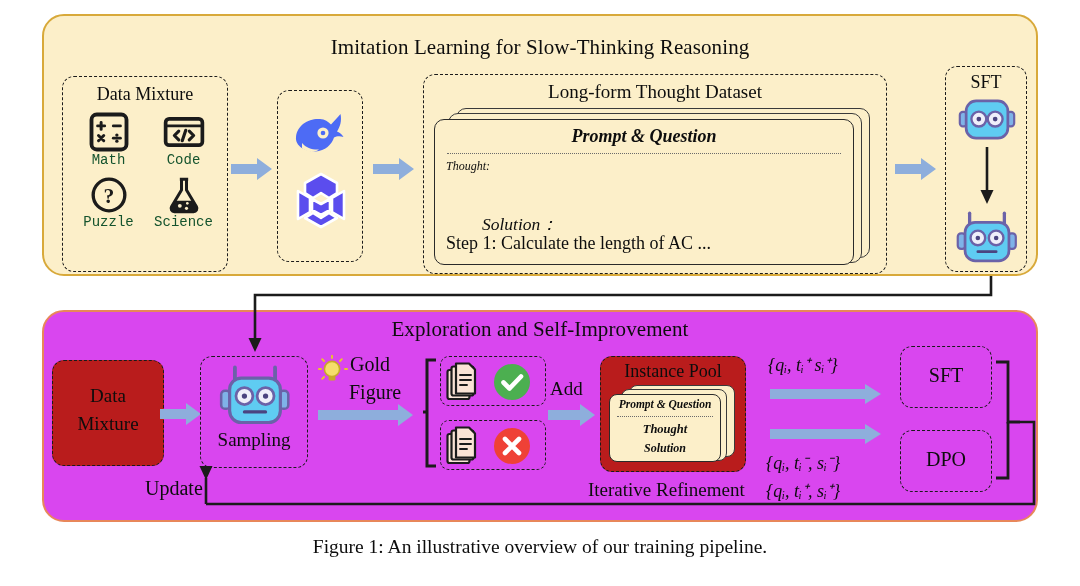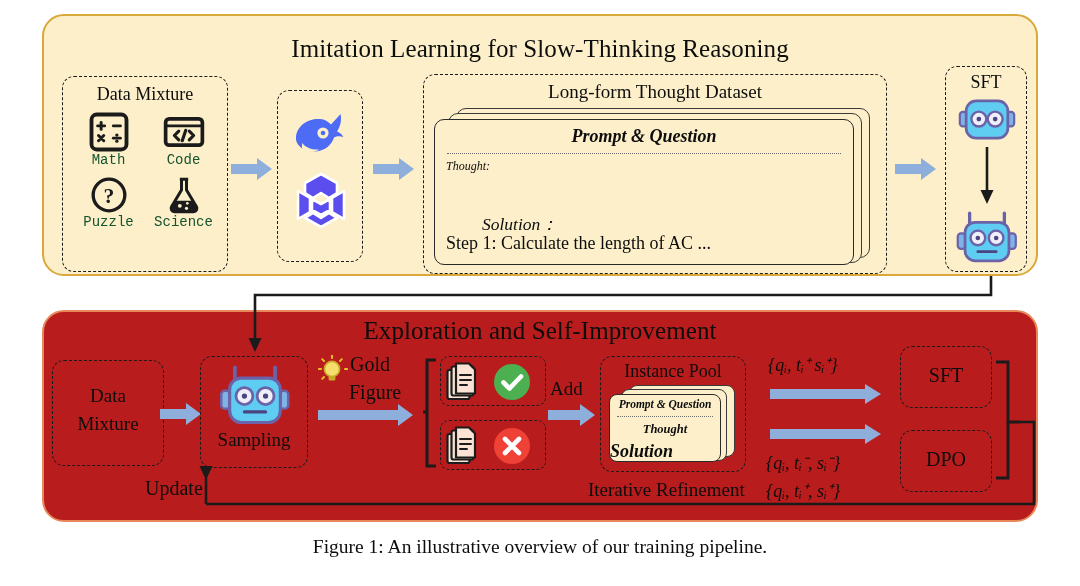--- a/index.html
+++ b/index.html
@@ -3,23 +3,23 @@
 <meta charset="utf-8">
 <style>
   html,body{margin:0;padding:0;background:#ffffff;}
   body{width:1080px;height:586px;font-family:"Liberation Serif",serif;color:#111;overflow:hidden;}
   #stage{position:relative;width:1080px;height:586px;}
 
   
   .panel{position:absolute;box-sizing:border-box;}
   #panel-top{left:42px;top:14px;width:996px;height:262px;background:#FCEFC9;
              border:2.5px solid #D8A93A;border-radius:22px;}
-  #panel-bottom{left:42px;top:310px;width:996px;height:212px;background:#b91c1c;
+  #panel-bottom{left:42px;top:310px;width:996px;height:212px;background:#d946ef;
                 border:2.5px solid #E8875A;border-radius:22px;}
-  .panel-title{position:absolute;left:0;right:0;text-align:center;font-size:25px;
+  .panel-title{position:absolute;left:0;right:0;text-align:center;font-size:21px;
                letter-spacing:.1px;color:#0d0d0d;white-space:nowrap;}
   #title-top{top:19px;}
   #title-bottom{top:5px;}
 
   
   .dbox{position:absolute;box-sizing:border-box;border:1.9px dashed #1b1b1b;border-radius:12px;}
   .dbox.cream{background:#b91c1c;}
   .boxlabel{position:absolute;left:0;right:0;text-align:center;white-space:nowrap;color:#0d0d0d;}
 
   
@@ -269,21 +269,21 @@
 
   <div class="dbox cream" style="left:600px;top:356px;width:146px;height:116px;">
     <div class="boxlabel" style="top:4px;font-size:18px;">Instance Pool</div>
     <div class="deck" style="left:8px;top:28px;width:130px;height:82px;">
       <div class="shadowcard" style="left:20px;top:0;width:106px;height:72px;border-radius:8px;"></div>
       <div class="shadowcard" style="left:12px;top:4px;width:106px;height:72px;border-radius:8px;"></div>
       <div class="frontcard" style="left:0;top:9px;width:112px;height:68px;border-radius:8px;">
         <div class="t it" style="left:0;right:0;top:3px;text-align:center;font-size:11.5px;font-weight:600;">Prompt &amp; Question</div>
         <div class="divider" style="left:7px;right:7px;top:21px;"></div>
         <div class="t it" style="left:0;right:0;top:27px;text-align:center;font-size:12.5px;font-weight:600;">Thought</div>
-        <div class="t it" style="left:0;right:0;top:46px;font-size:18px;font-weight:600;">Solution</div>
+        <div class="t it" style="left:0;right:0;top:46px;text-align:center;font-size:12px;font-weight:600;">Solution</div>
       </div>
     </div>
   </div>
 
   <div class="t" style="left:588px;top:479px;font-size:19px;">Iterative Refinement</div>
 
   <div class="t" style="left:145px;top:477px;font-size:20px;">Update</div>
 
   <div class="t" style="left:768px;top:352px;font-size:18px;font-style:italic;">{qᵢ, tᵢ⁺ sᵢ⁺}</div>
   <div class="t" style="left:766px;top:450px;font-size:18px;font-style:italic;">{qᵢ, tᵢ⁻, sᵢ⁻}</div>

